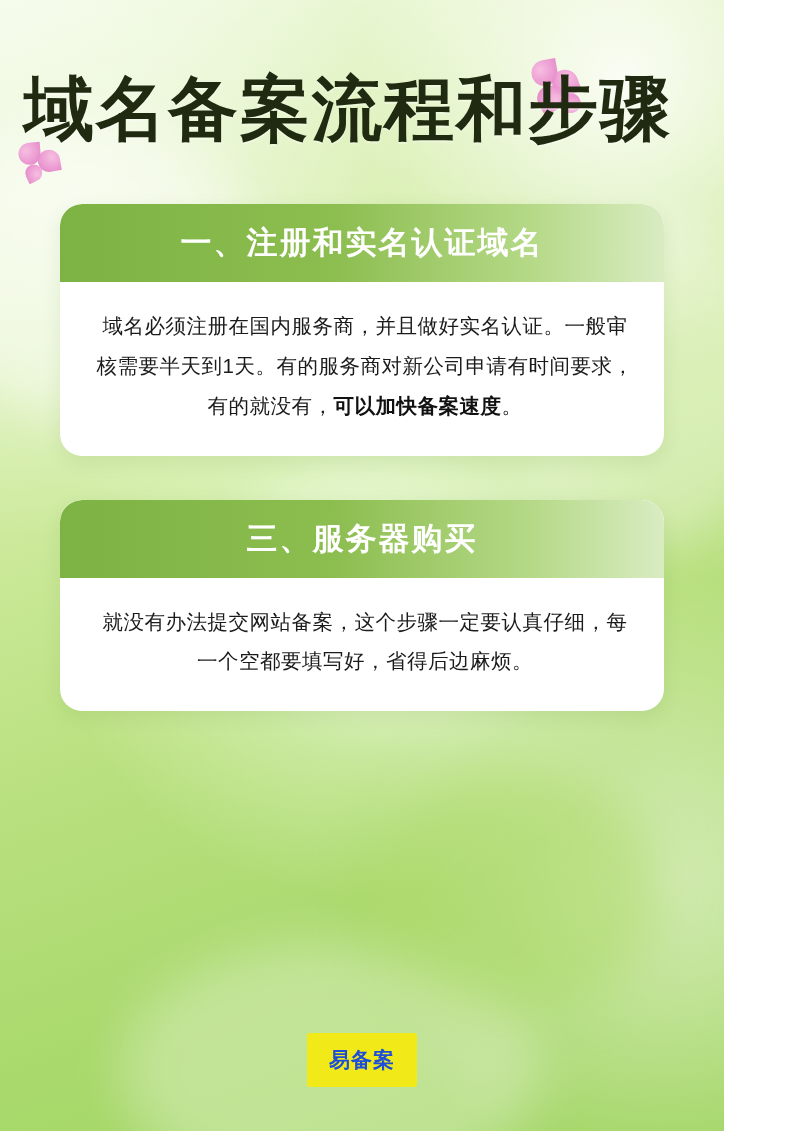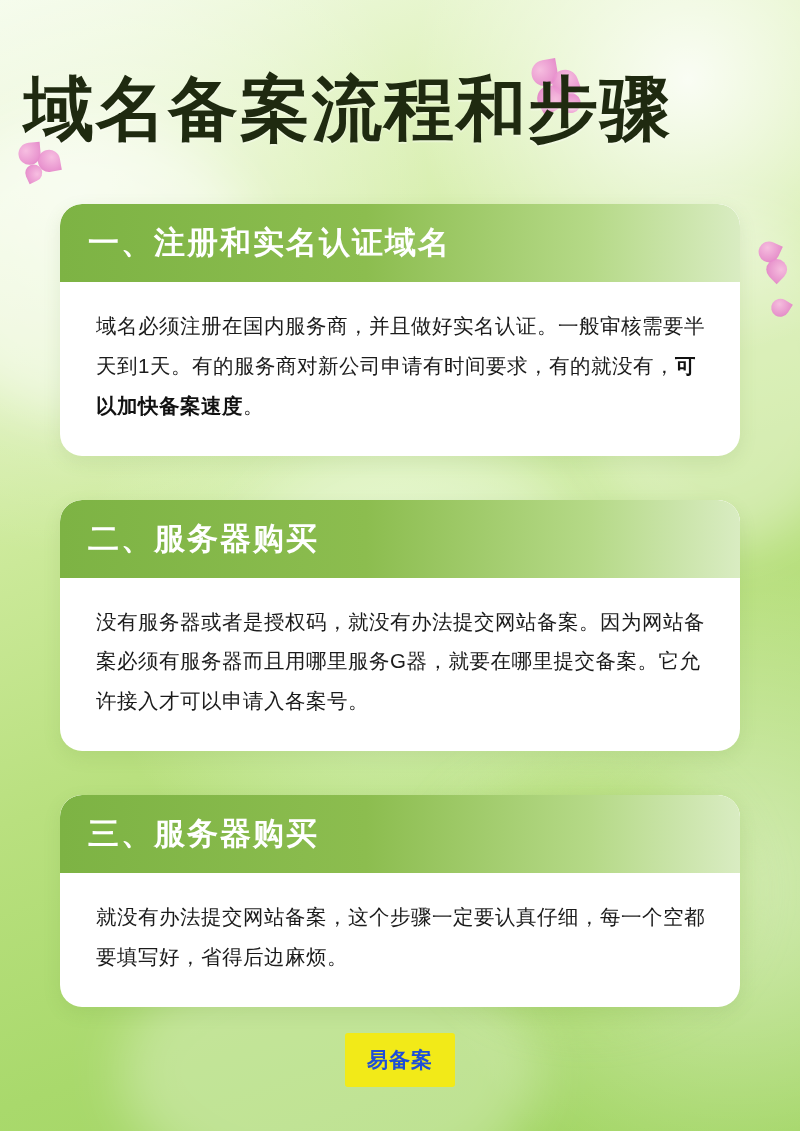--- a/index.html
+++ b/index.html
@@ -7,21 +7,21 @@
     padding: 0;
   }
   body {
     width: 800px;
     height: 1131px;
     font-family: "Liberation Sans", sans-serif;
     overflow: hidden;
   }
   .poster {
     position: relative;
-    width: 800px;
+    width: 724px;
     height: 1131px;
     box-sizing: border-box;
     background:
       radial-gradient(circle at 86% 7%, rgba(255,255,255,0.85) 0%, rgba(255,255,255,0) 22%),
       radial-gradient(circle at 10% 18%, rgba(255,255,255,0.55) 0%, rgba(255,255,255,0) 30%),
       radial-gradient(circle at 50% 52%, rgba(236,252,220,0.75) 0%, rgba(236,252,220,0) 45%),
       radial-gradient(circle at 92% 78%, rgba(255,255,255,0.5) 0%, rgba(255,255,255,0) 28%),
       linear-gradient(160deg, #f3fbe8 0%, #dff2bd 18%, #cdea9c 38%, #b9e07f 58%, #a9d96c 78%, #9fd45f 100%);
     overflow: hidden;
   }
@@ -78,20 +78,21 @@
     font-weight: 700;
     color: #1f2a10;
     letter-spacing: 2px;
     text-shadow: 0 2px 0 rgba(255,255,255,0.35);
     white-space: nowrap;
   }
 
   .cards {
     position: relative;
     margin: 56px 60px 0 60px;
+    text-align: center;
   }
   .card {
     background: #ffffff;
     border-radius: 22px;
     box-shadow: 0 6px 18px rgba(92,130,48,0.12);
     overflow: hidden;
     margin-bottom: 44px;
   }
   .card-header {
     background: linear-gradient(90deg, #7db344 0%, #8cbd4f 45%, #b5d987 78%, #d9ecc2 100%);
@@ -171,28 +172,20 @@
 
     <div class="card">
       <div class="card-header">
         <h2>一、注册和实名认证域名</h2>
       </div>
       <div class="card-body">
         <span>域名必须注册在国内服务商，并且做好实名认证。一般审核需要半天到1天。有的服务商对新公司申请有时间要求，有的就没有，</span><span class="em">可以加快备案速度</span><span>。</span>
       </div>
     </div>
 
-    <div class="card">
-      <div class="card-header">
-        <h2>二、服务器购买</h2>
-      </div>
-      <div class="card-body">
-        <span>没有服务器或者是授权码，就没有办法提交网站备案。因为网站备案必须有服务器而且用哪里服务G器，就要在哪里提交备案。它允许接入才可以申请入各案号。</span>
-      </div>
-    </div>
 
     <div class="card">
       <div class="card-header">
         <h2>三、服务器购买</h2>
       </div>
       <div class="card-body">
         <span>就没有办法提交网站备案，这个步骤一定要认真仔细，每一个空都要填写好，省得后边麻烦。</span>
       </div>
     </div>
 

